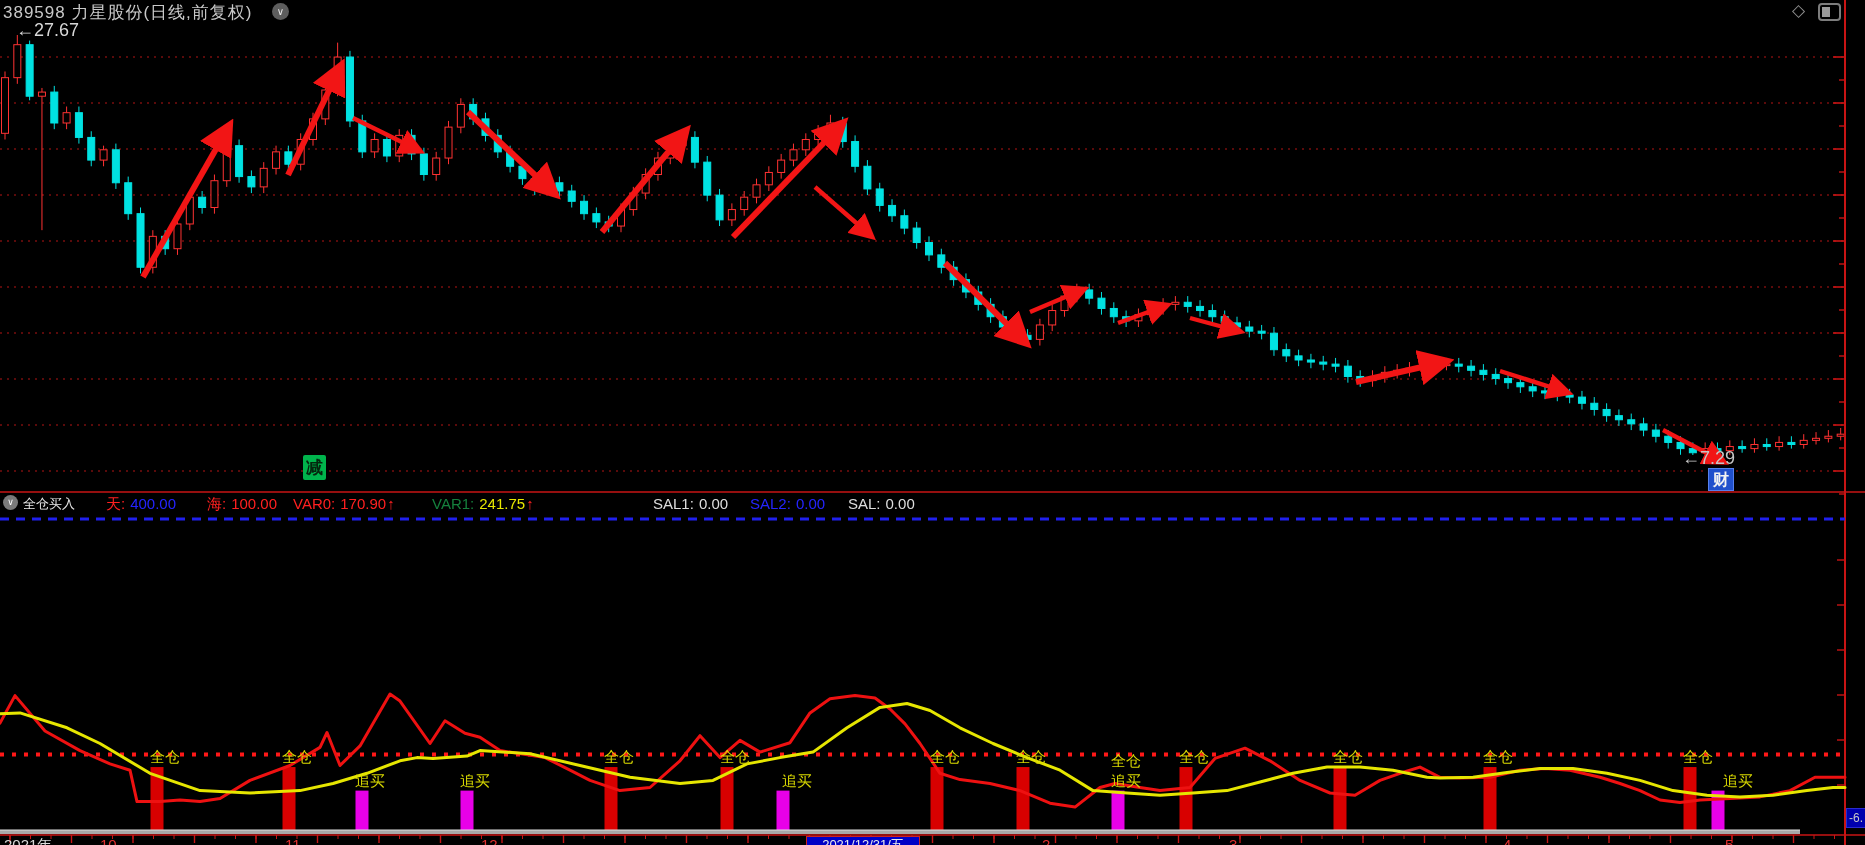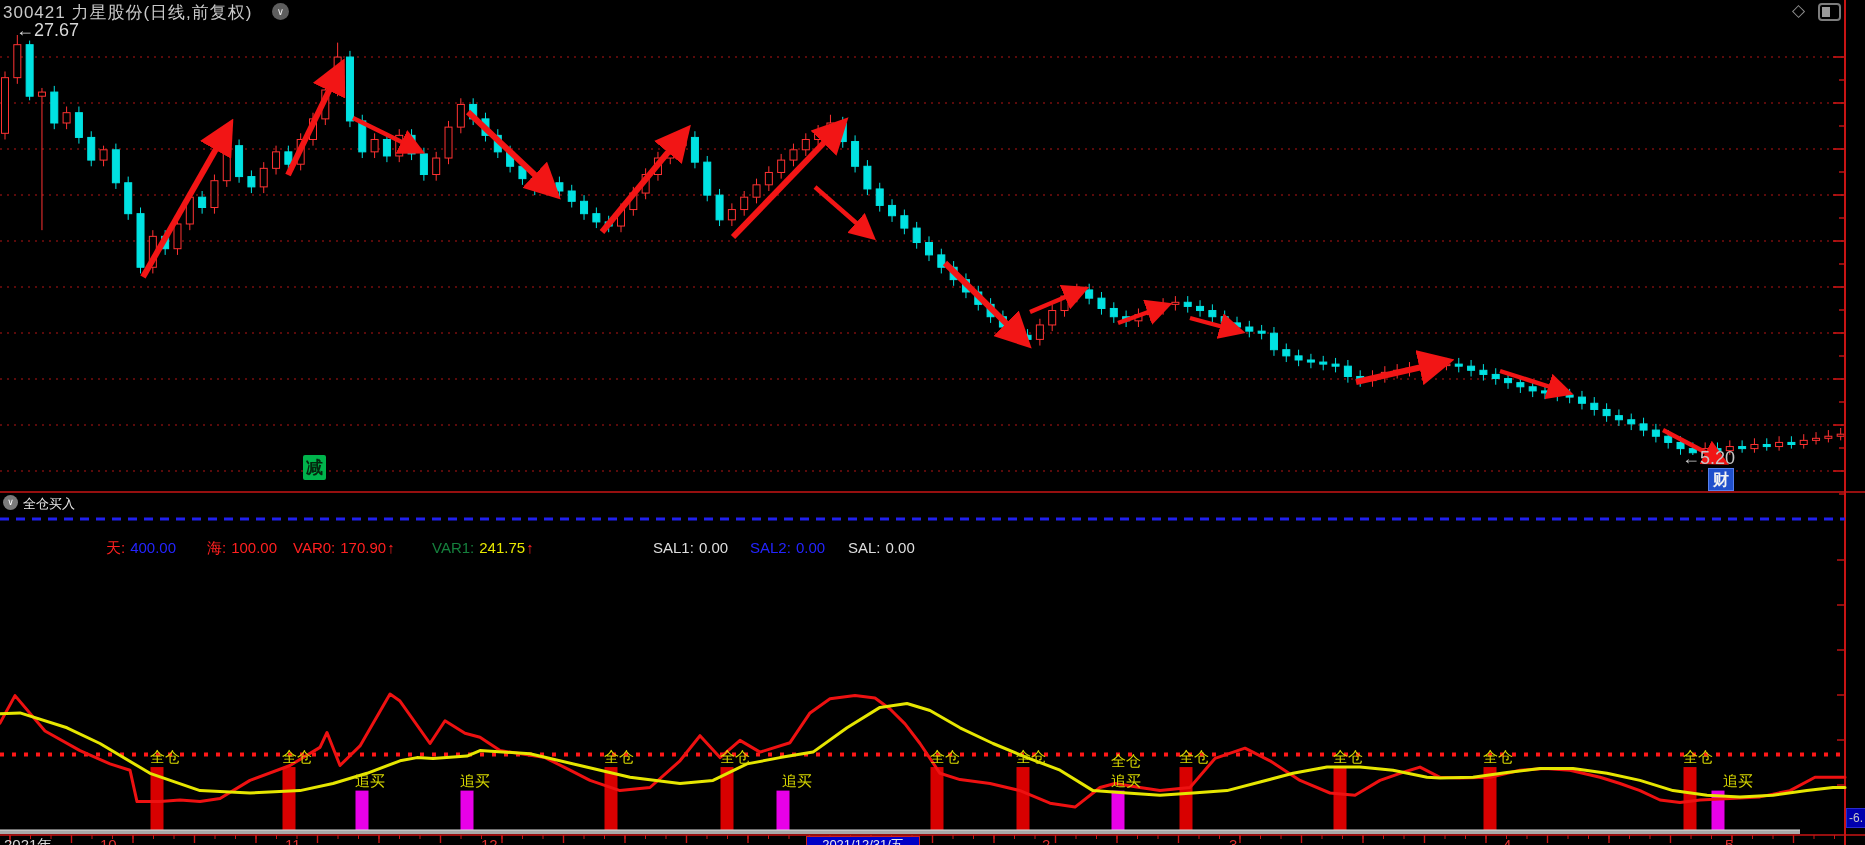--- a/index.html
+++ b/index.html
@@ -7,21 +7,21 @@
        font-family:"Liberation Sans","DejaVu Sans",sans-serif;}
   .abs{position:absolute;white-space:nowrap;}
   #chart-svg{position:absolute;left:0;top:0;}
   .title{color:#c9c9c9;font-size:17px;letter-spacing:1px;}
   .circle-btn{width:17px;height:17px;border-radius:50%;background:#5d5d5d;color:#e9e9e9;
       font-size:10px;line-height:17px;text-align:center;}
   .hdr-circle{width:15px;height:15px;border-radius:50%;background:#7a7a7a;color:#fff;
       font-size:9px;line-height:15px;text-align:center;}
   .price-note{color:#d8d8d8;font-size:18px;}
   .badge{font-weight:bold;text-align:center;}
-  .ind-field{position:absolute;top:2px;font-size:15px;margin-top:44px;}
+  .ind-field{position:absolute;top:2px;font-size:15px;}
   .ind-field .v{margin-left:5px;}
   .ind-field .up{color:#ff2020;margin-left:1px;font-weight:bold;}
   .bar-label{position:absolute;font-size:15px;width:44px;text-align:center;}
   .x-label{position:absolute;top:836px;font-size:15px;}
   .cursor-box{background:#0000c6;border:1px solid #cc2222;color:#eaeaea;font-size:13px;
       text-align:center;height:14px;line-height:15px;}
   .diamond-icon{color:#8f8f8f;font-size:17px;}
   .panel-icon{width:19px;height:14px;border:2px solid #7d7d7d;border-radius:4px;}
   .panel-icon>div{width:8px;height:10px;margin:2px 0 0 2px;background:#9a9a9a;}
   .minus-box{background:#0000ae;color:#c9c9c9;font-size:12px;text-align:center;
@@ -547,29 +547,29 @@
         <line x1="1500" y1="371" x2="1566" y2="392" stroke="#f21515" stroke-width="4.4" marker-end="url(#ah)"></line>
         <line x1="1663" y1="430" x2="1722" y2="461" stroke="#f21515" stroke-width="4.4" marker-end="url(#ah)"></line>
       </g>
       <g>
         <rect x="0" y="830" width="1800" height="4" fill="#a8a8a8"></rect>
         <line x1="0" y1="830" x2="1800" y2="830" stroke="#dedede" stroke-width="1"></line>
       </g>
     </svg>
 </div>
 
-<div class="abs title" style="left:3px;top:1px;">300421 力星股份(日线,前复权)</div>
+<div class="abs title" style="left:3px;top:1px;">389598 力星股份(日线,前复权)</div>
 <div class="abs circle-btn" style="left:272px;top:3px;">∨</div>
 <div class="abs diamond-icon" style="left:1792px;top:0px;">◇</div>
 <div class="abs panel-icon" style="left:1818px;top:3px;">
     <div></div>
   </div>
 
 <div class="abs price-note" style="left:16px;top:20px;">←27.67</div>
-<div class="abs price-note" style="left:1682px;top:448px;color:#c6c6c6;">←5.20</div>
+<div class="abs price-note" style="left:1682px;top:448px;color:#c6c6c6;">←7.29</div>
 <div class="abs badge" style="left:303px;top:455px;width:23px;height:25px;line-height:25px;background:#00b44c;color:#04260e;font-size:17px;border-radius:2px;">减</div>
 <div class="abs badge" style="left:1708px;top:468px;width:24px;height:21px;line-height:21px;background:#2050cc;color:#f2f2f2;font-size:16px;border:1px solid #5580ee;">财</div>
 
 <div class="abs" id="ind-header" style="left:0;top:493px;width:1865px;height:21px;">
   <div class="abs hdr-circle" style="left:3px;top:2px;">∨</div>
   <div class="abs" style="left:23px;top:2px;color:#e9e9e9;font-size:13px;">全仓买入</div>
   <div id="ind-fields">
       <div class="ind-field" style="left: 106px;"><span style="color: rgb(255, 32, 32);">天:</span><span class="v" style="color: rgb(36, 36, 255);">400.00</span></div>
       <div class="ind-field" style="left: 207px;"><span style="color: rgb(255, 32, 32);">海:</span><span class="v" style="color: rgb(255, 32, 32);">100.00</span></div>
       <div class="ind-field" style="left: 293px;"><span style="color: rgb(255, 32, 32);">VAR0:</span><span class="v" style="color: rgb(255, 32, 32);">170.90</span><span class="up">↑</span></div>

